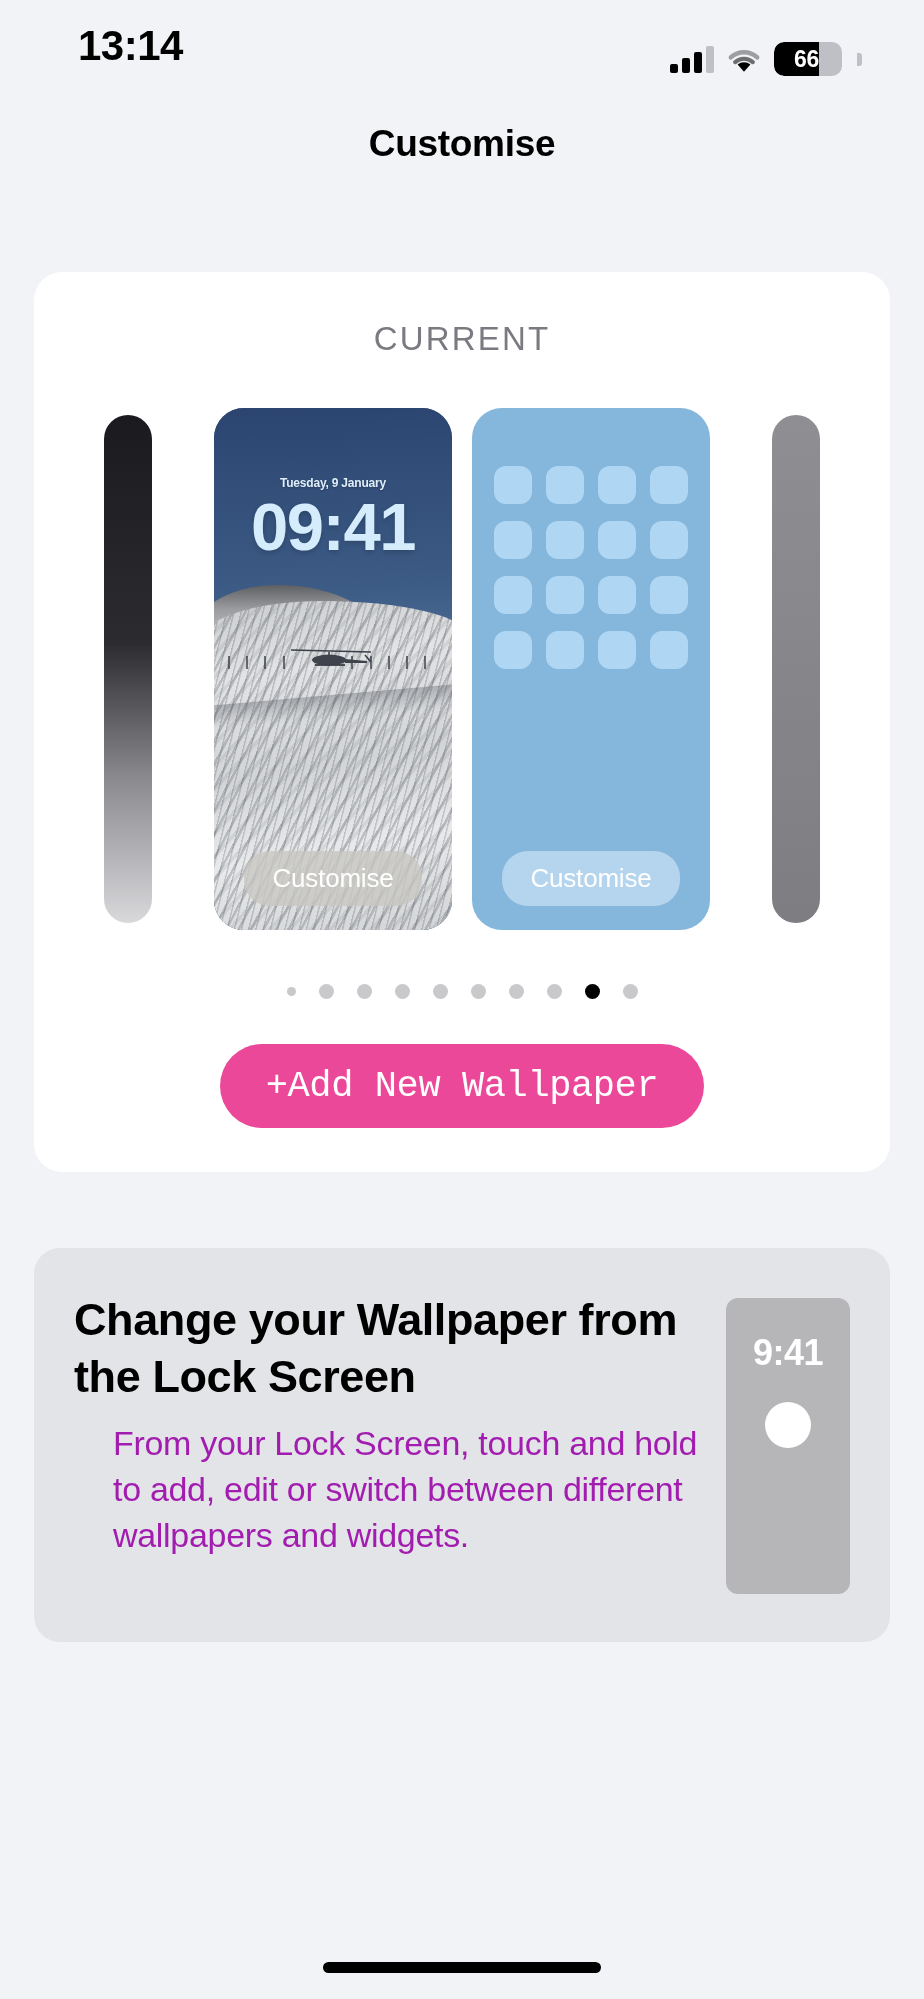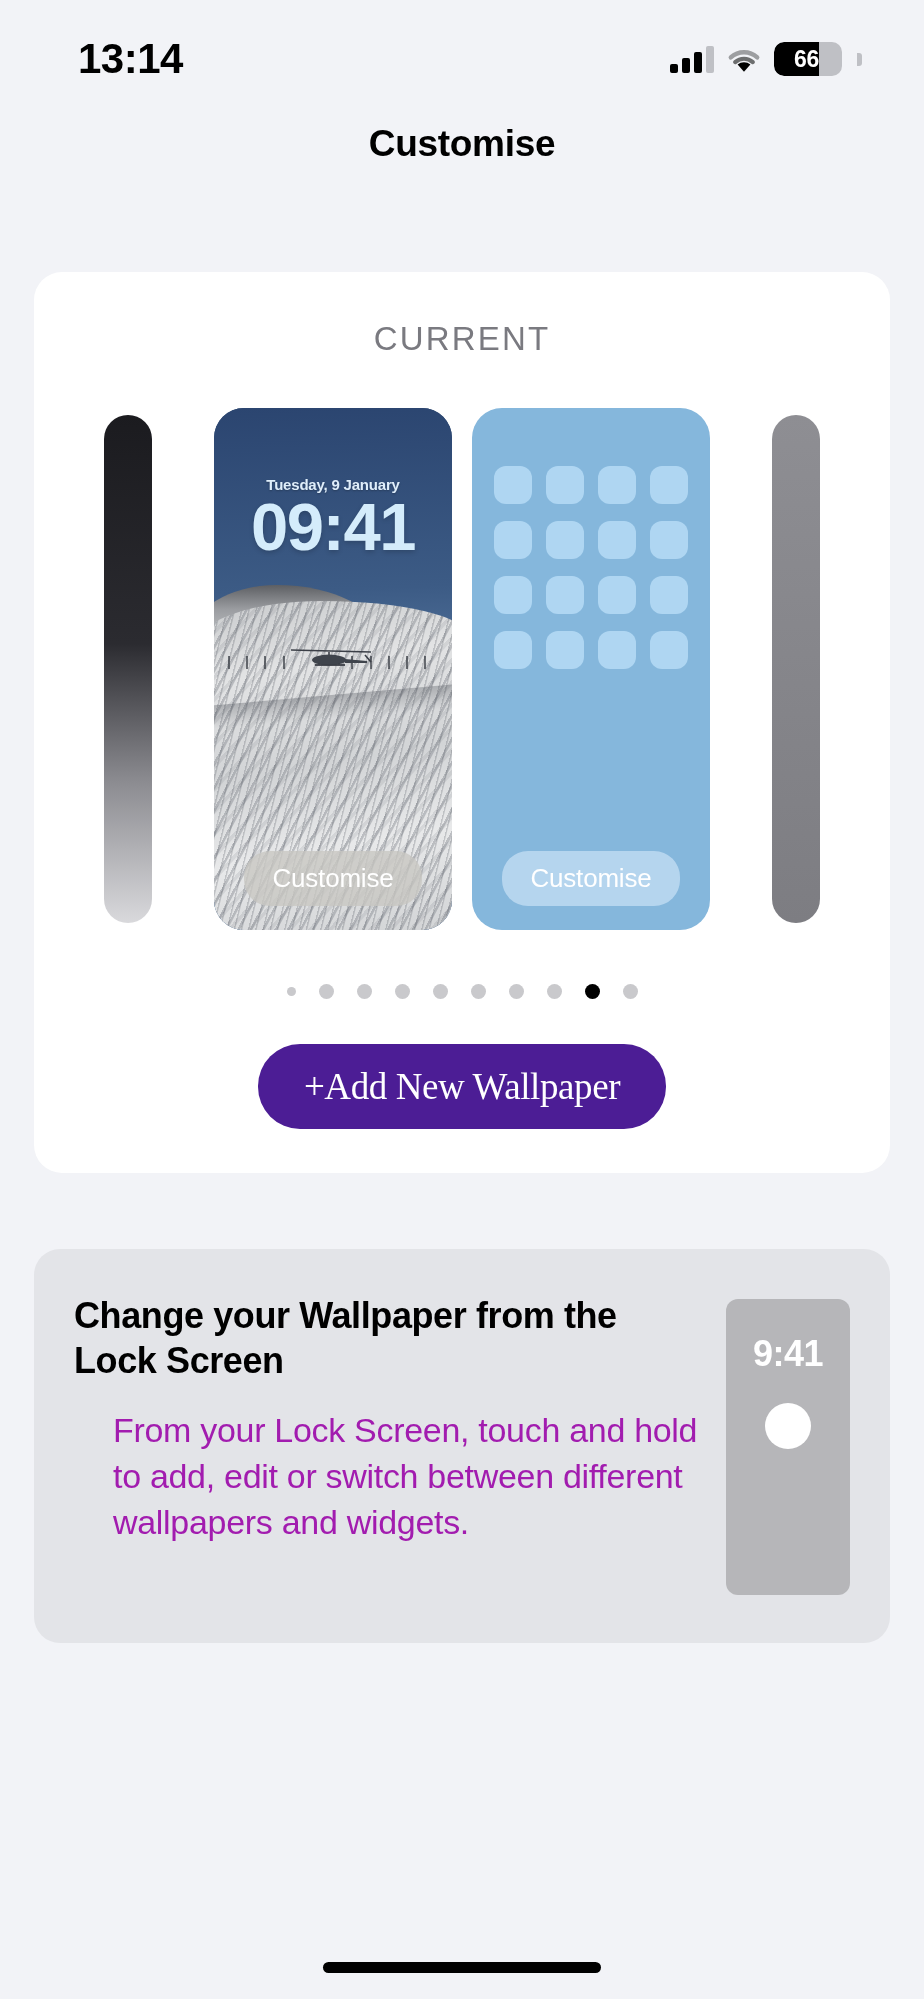--- a/index.html
+++ b/index.html
@@ -10,21 +10,20 @@
     background: #F2F3F7;
     font-family: "Liberation Sans", sans-serif;
     -webkit-font-smoothing: antialiased;
     overflow: hidden;
   }
 
   
   .status-bar {
     height: 96px;
     display: flex;
-    align-items: center;
     justify-content: space-between;
     padding: 22px 62px 0 78px;
   }
   .status-time {
     font-size: 42px;
     font-weight: 700;
     color: #000;
     letter-spacing: -0.5px;
   }
   .status-right {
@@ -235,21 +234,21 @@
     width: 2px;
     height: 13px;
     background: rgba(40,44,52,0.65);
     top: 0;
   }
   .ls-date {
     position: absolute;
     top: 68px;
     left: 0; right: 0;
     text-align: center;
-    font-size: 15px;
+    font-size: 12px;
     font-weight: 700;
     color: #dfeefb;
     letter-spacing: -0.2px;
     text-shadow: 0 1px 2px rgba(0,0,0,0.25);
   }
   .ls-time {
     position: absolute;
     top: 84px;
     left: 0; right: 0;
     text-align: center;
@@ -325,49 +324,49 @@
   .dot.tiny { width: 9px; height: 9px; }
   .dot.active { background: #000000; }
 
   
   .add-row {
     display: flex;
     justify-content: center;
     margin-top: 40px;
   }
   .add-btn {
-    background: #4c1d95;
+    background: #ec4899;
     color: #fff;
     border: none;
     border-radius: 42px;
     font-size: 37px;
-    font-family: Liberation Serif, serif;
+    font-family: Liberation Mono, monospace;
     letter-spacing: -0.4px;
     padding: 21px 46px;
     cursor: pointer;
   }
 
   
   .info-card {
     margin-top: 76px;
     background: #E3E4E8;
     border-radius: 26px;
     padding: 44px 40px 48px;
     display: flex;
     gap: 28px;
     align-items: flex-start;
   }
   .info-text { flex: 1; }
   .info-title {
-    font-size: 36px;
+    font-size: 45px;
     font-weight: 700;
     color: #000;
     line-height: 1.26;
     letter-spacing: -0.4px;
-    margin-bottom: 24px;
+    margin-bottom: 16px;
   }
   .info-body {
     font-size: 34px;
     color: #a21caf;
     line-height: 1.35;
     letter-spacing: -0.3px;
     margin-left: 39px;
   }
   .info-phone {
     position: relative;

